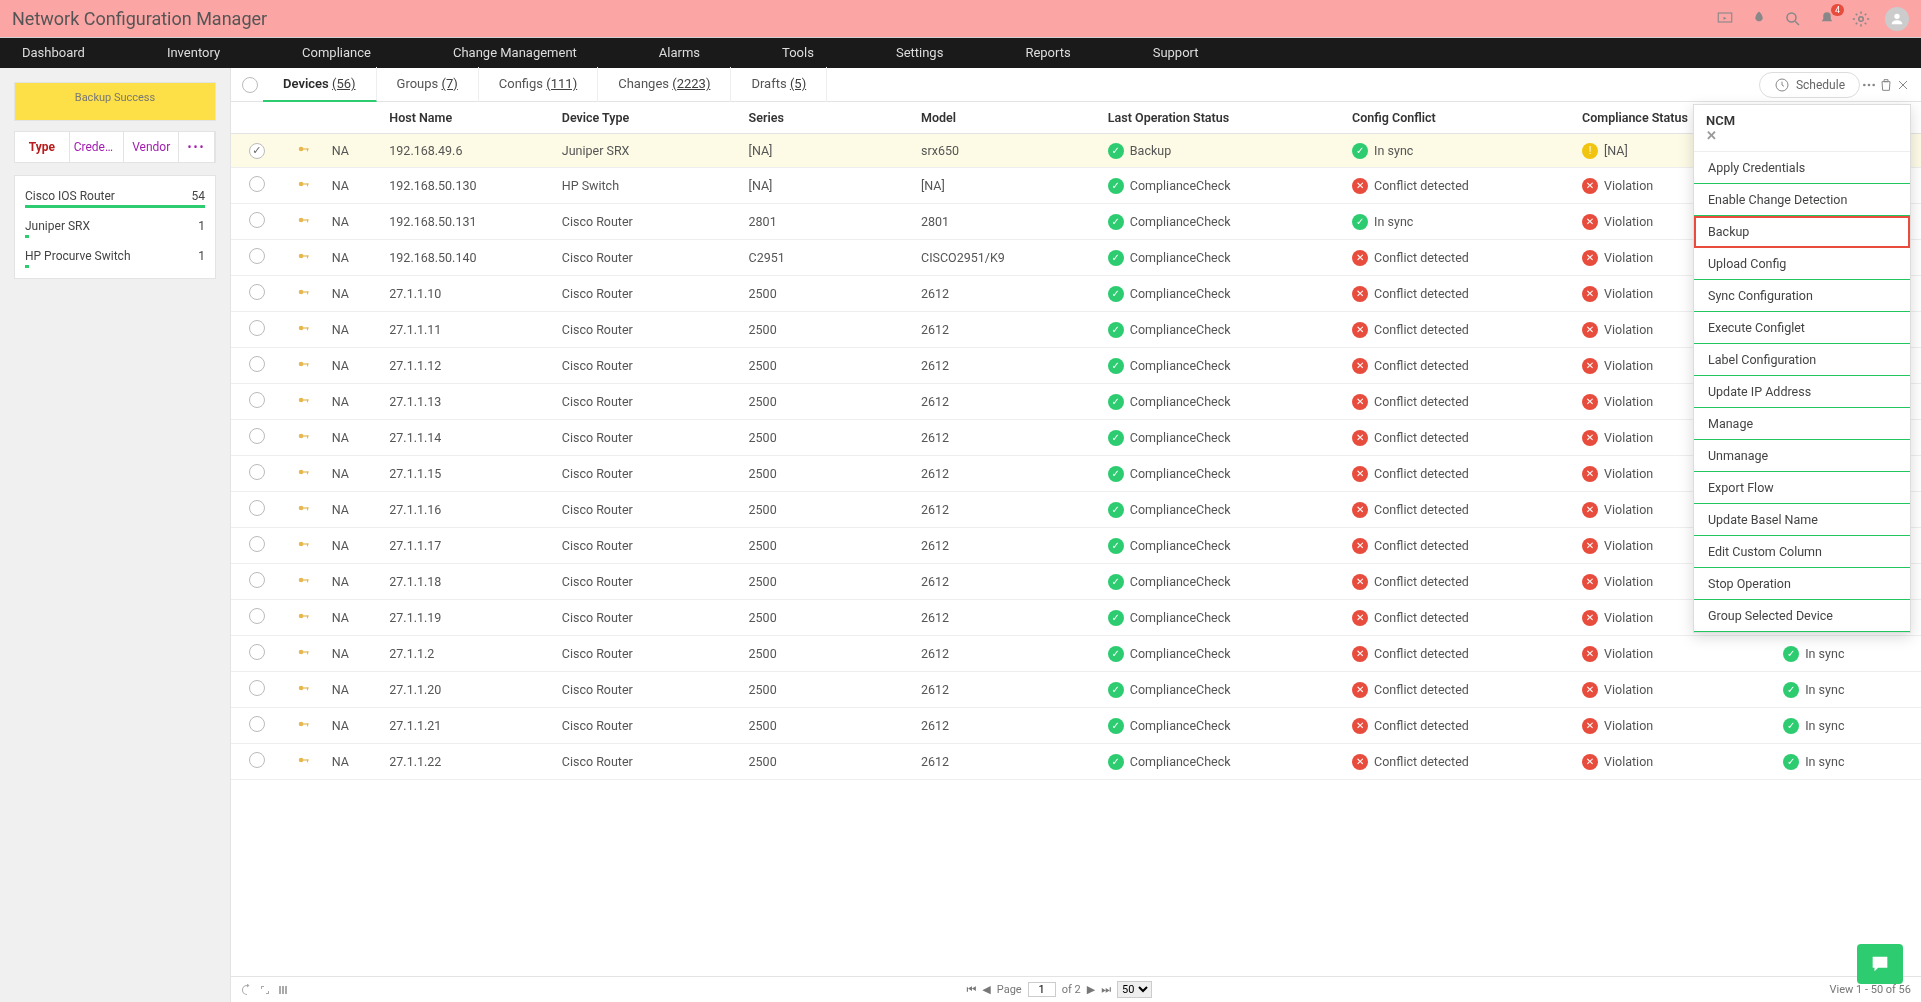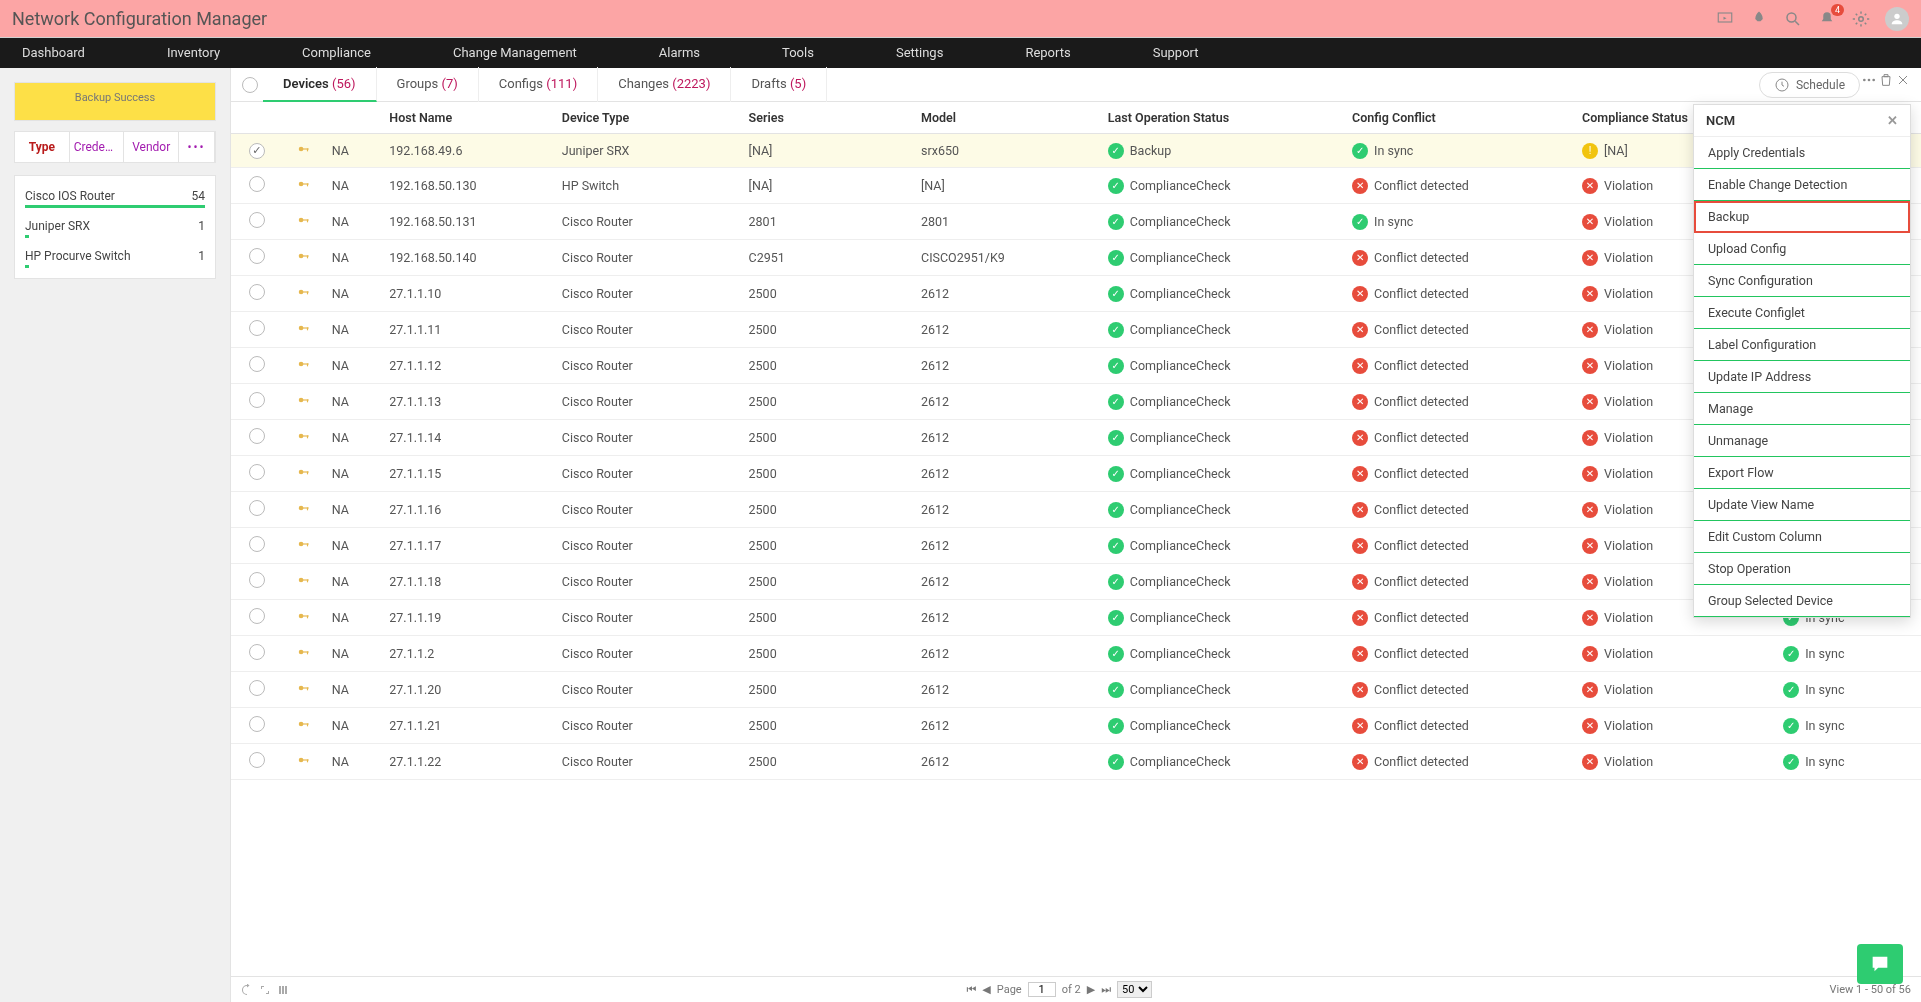--- a/index.html
+++ b/index.html
@@ -41,22 +41,22 @@
 .type-row { display:flex; justify-content:space-between; font-size:12px; color:#444; padding:7px 0 2px 0; }
 .type-bar { height:3px; background:#2ecc71; margin-bottom:4px; }
 
 
 .content { flex:1; background:#fff; border-left:1px solid #e3e3e3; position:relative; display:flex; flex-direction:column; }
 .tabs-row { display:flex; align-items:center; border-bottom:1px solid #e3e3e3; height:34px; padding-left:6px; padding-right:10px; }
 .sel-all { width:26px; display:flex; justify-content:center; }
 .sel-all .cb { width:16px; height:16px; border:1px solid #bbb; border-radius:50%; background:#fff; }
 .ctab { padding:0 20px; line-height:33px; font-size:13px; color:#555; cursor:pointer; border-right:1px solid #eee; }
 .ctab.active { color:#2b2b2b; border-bottom:2px solid #2ecc71; font-weight:600; }
-.ctab .cnt { color:#be185d; font-weight:400; }
-.tabs-right { margin-left:auto; display:flex; gap:1px; }
+.ctab .cnt { color:#404040; font-weight:400;text-decoration:underline; }
+.tabs-right { margin-left:auto; display:flex; gap:1px; align-items:center; }
 .schedule-btn { border:1px solid #ddd; border-radius:14px; padding:4px 14px; font-size:12px; color:#666; display:flex; gap:6px; align-items:center; cursor:pointer;}
 .icon-sm { width:16px; height:16px; cursor:pointer; fill:#888; }
 
 
 .table-wrap { flex:1; overflow-y:auto; }
 table { width:100%; border-collapse:collapse; font-size:12.5px; }
 thead th { text-align:left; font-weight:600; color:#333; padding:8px 6px; border-bottom:1px solid #e3e3e3; white-space:nowrap; }
 tbody td { padding:8px 6px; border-bottom:1px solid #eee; color:#555; white-space:nowrap; }
 tbody tr.selected { background:#fdfbe6; }
 .row-cb { width:16px; height:16px; border:1px solid #bbb; border-radius:50%; background:#fff; display:inline-flex; align-items:center; justify-content:center;}
@@ -73,21 +73,21 @@
 .footer .pager { margin:0 auto; display:flex; gap:6px; align-items:center; }
 .footer input { width:28px; font-size:11px; text-align:center; border:1px solid #ccc; }
 .footer select { font-size:11px; border:1px solid #ccc; }
 .footer .icn { fill:#aaa; width:12px; height:12px; cursor:pointer;}
 
 
 .dropdown-panel {
   position:absolute; top:36px; right:10px; width:218px; background:#fff;
   border:1px solid #ddd; box-shadow:0 4px 14px rgba(0,0,0,0.15); z-index:50;
 }
-.dropdown-panel .dp-header { display:flex; justify-content:space-between; padding:8px 12px; font-weight:600; border-bottom:1px solid #eee; font-size:13px;}
+.dropdown-panel .dp-header { display:flex; justify-content:space-between; padding:8px 12px; font-weight:600; border-bottom:1px solid #eee; font-size:13px;flex-direction:column;}
 .dropdown-panel .dp-item { padding:8px 14px; font-size:12.5px; color:#444; border-bottom:1px solid #22c55e; cursor:pointer; }
 .dropdown-panel .dp-item.highlight { outline:2px solid #e74c3c; outline-offset:-2px; }
 
 
 .chat-fab { position:fixed; right:18px; bottom:18px; width:46px; height:40px; background:#2ecc71; border-radius:4px; display:flex; align-items:center; justify-content:center; cursor:pointer;}
 .chat-fab svg { fill:#fff; width:22px; height:22px;}
 
 th:nth-child(1),td:nth-child(1){width:36px;text-align:center;}
 th:nth-child(2),td:nth-child(2){width:30px;text-align:center;}
 th:nth-child(3),td:nth-child(3){width:40px;}
@@ -608,21 +608,21 @@
           <div class="dp-item">Enable Change Detection</div>
           <div class="dp-item highlight">Backup</div>
           <div class="dp-item">Upload Config</div>
           <div class="dp-item">Sync Configuration</div>
           <div class="dp-item">Execute Configlet</div>
           <div class="dp-item">Label Configuration</div>
           <div class="dp-item">Update IP Address</div>
           <div class="dp-item">Manage</div>
           <div class="dp-item">Unmanage</div>
           <div class="dp-item">Export Flow</div>
-          <div class="dp-item">Update View Name</div>
+          <div class="dp-item">Update Basel Name</div>
           <div class="dp-item">Edit Custom Column</div>
           <div class="dp-item">Stop Operation</div>
           <div class="dp-item">Group Selected Device</div>
         </div>
     </div>
   </div>
 </div>
 
 <div class="chat-fab">
   <svg viewBox="0 0 24 24">

